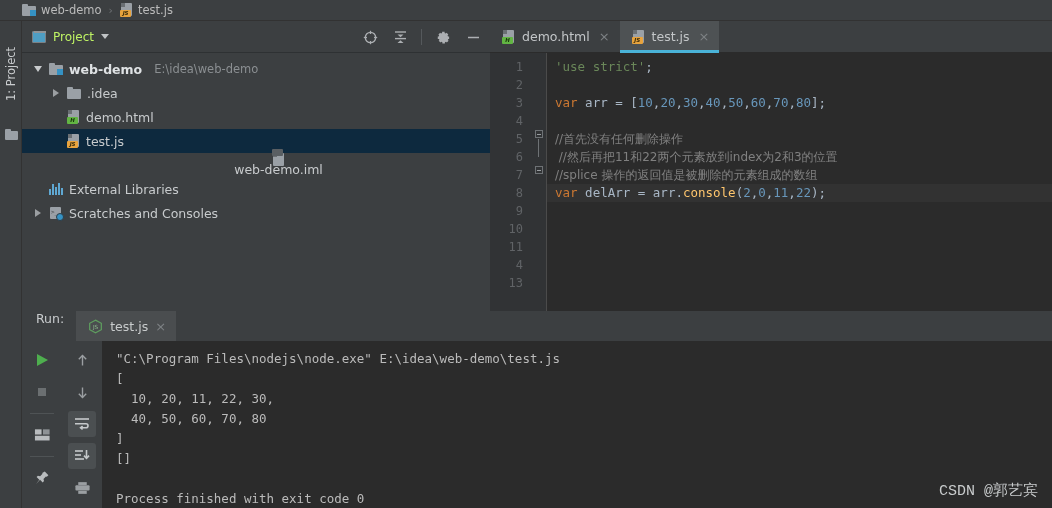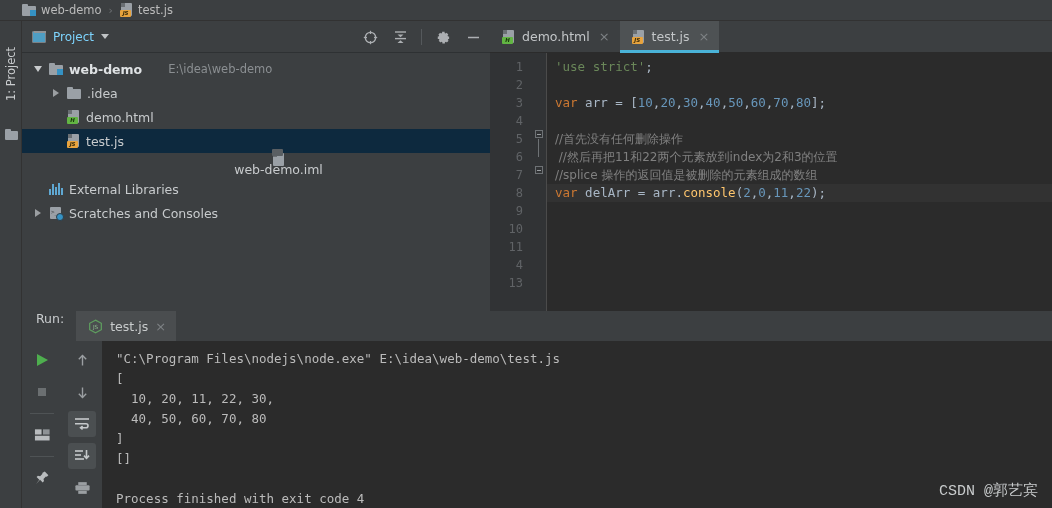--- a/index.html
+++ b/index.html
@@ -60,37 +60,37 @@
   
   .proj {
     position: absolute; left: 22px; top: 21px; width: 468px; height: 290px;
     background: #3c3f41;
   }
   .proj-header {
     position: relative; height: 32px; display: flex; align-items: center;
     padding: 0 8px 0 10px; border-bottom: 1px solid #2e3133;
   }
   .proj-title { display:flex; align-items:center; gap:7px; }
-  .proj-title .ptxt { font-size: 12px; color: #7dd3fc; }
+  .proj-title .ptxt { font-size: 12px; color: #bef264; }
   .ic-projwin { width:14px; height:12px; border:1px solid #7d8185; background:#4e9ec4; border-radius:1px; position:relative;}
   .ic-projwin::after{ content:""; position:absolute; left:1px; top:-1px; width:12px; height:2px; background:#8f9397;}
   .caret-dn { width:0;height:0;border-left:4.5px solid transparent;border-right:4.5px solid transparent;border-top:5px solid #c0c3c5; }
   .proj-actions { position:absolute; right:8px; top:0; height:32px; display:flex; align-items:center; gap:12px; }
   .act { width:18px; height:18px; display:flex; align-items:center; justify-content:center; }
   .divider-v { width:1px; height:16px; background:#55595c; }
 
   .tree { padding-top: 4px; font-size: 12.5px; color: #c8cbcd; font-family: "DejaVu Sans", sans-serif; }
   .trow { display:flex; align-items:center; height: 24px; padding-left: 10px; gap: 6px; white-space: nowrap; }
   .trow.sel { background: #0d293e; }
   .tarrow { width: 11px; display:flex; align-items:center; justify-content:center; flex:none; }
   .tri-r { width:0;height:0;border-top:4.5px solid transparent;border-bottom:4.5px solid transparent;border-left:6px solid #9b9fa2; }
   .tri-d { width:0;height:0;border-left:4.5px solid transparent;border-right:4.5px solid transparent;border-top:6px solid #c8cbcd; }
   .tlabel { font-size: 12.5px; }
   .tlabel.bold { font-weight: bold; color: #dfe2e4; }
-  .tpath { font-size: 11.5px; color: #8b8f92; margin-left: 20px; }
+  .tpath { font-size: 11.5px; color: #8b8f92; margin-left: 6px; }
   .ic-folder { position:relative; width:14px; height:12px; flex:none; }
   .ic-folder .fb { position:absolute; left:0; top:2px; width:14px; height:10px; background:#9aa0a6; border-radius:1px; }
   .ic-folder .ft { position:absolute; left:0; top:0; width:6px; height:3px; background:#9aa0a6; border-radius:1px 1px 0 0; }
   .ic-lib { display:flex; align-items:flex-end; gap:1px; height:12px; width:14px; flex:none; }
   .ic-lib i { display:block; width:2px; background:#5fa8d3; }
   .ic-scr { position:relative; width:14px; height:13px; flex:none; }
   .ic-scr .pg { position:absolute; left:1px; top:0; width:11px; height:12px; background:#9aa0a6; border-radius:1px;
                 color:#3c3f41; font-size:6px; line-height:9px; text-align:left; padding-left:1px; font-family:"DejaVu Sans Mono", monospace;}
   .ic-scr .clk { position:absolute; right:-1px; bottom:-1px; width:8px; height:8px; border-radius:50%; background:#3592c4; border:1px solid #2b3c46;}
 
@@ -437,20 +437,20 @@
       </div>
 
       <div class="console">
         <div class="coline">"C:\Program Files\nodejs\node.exe" E:\idea\web-demo\test.js</div>
         <div class="coline">[</div>
         <div class="coline">  10, 20, 11, 22, 30,</div>
         <div class="coline">  40, 50, 60, 70, 80</div>
         <div class="coline">]</div>
         <div class="coline">[]</div>
         <div class="coline">&nbsp;</div>
-        <div class="coline">Process finished with exit code 4</div>
+        <div class="coline">Process finished with exit code 0</div>
       </div>
     </div>
 
     <div class="watermark">CSDN @郭艺宾</div>
   </div>
 
 </div>
 
 </body></html>

